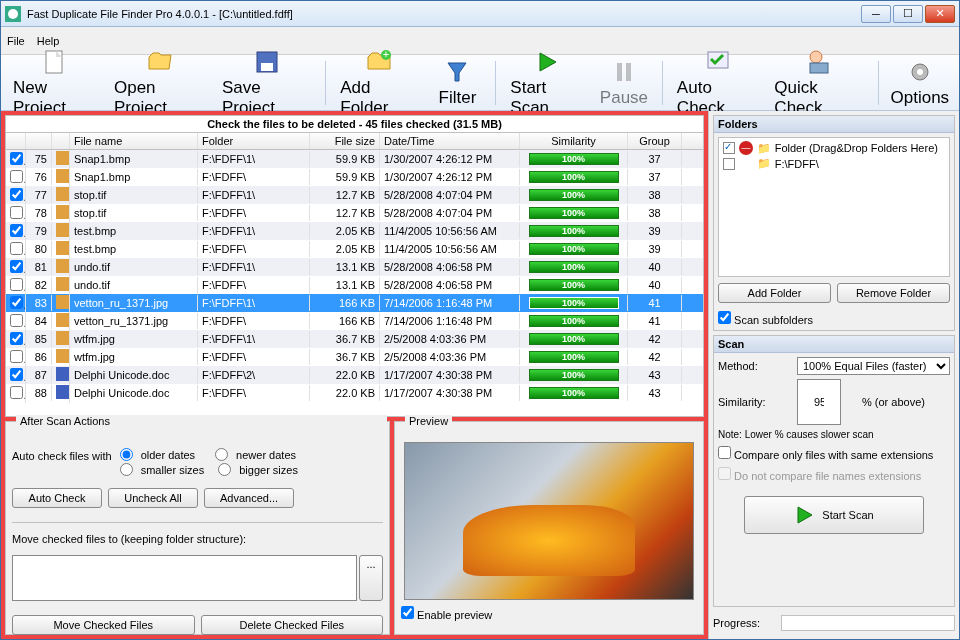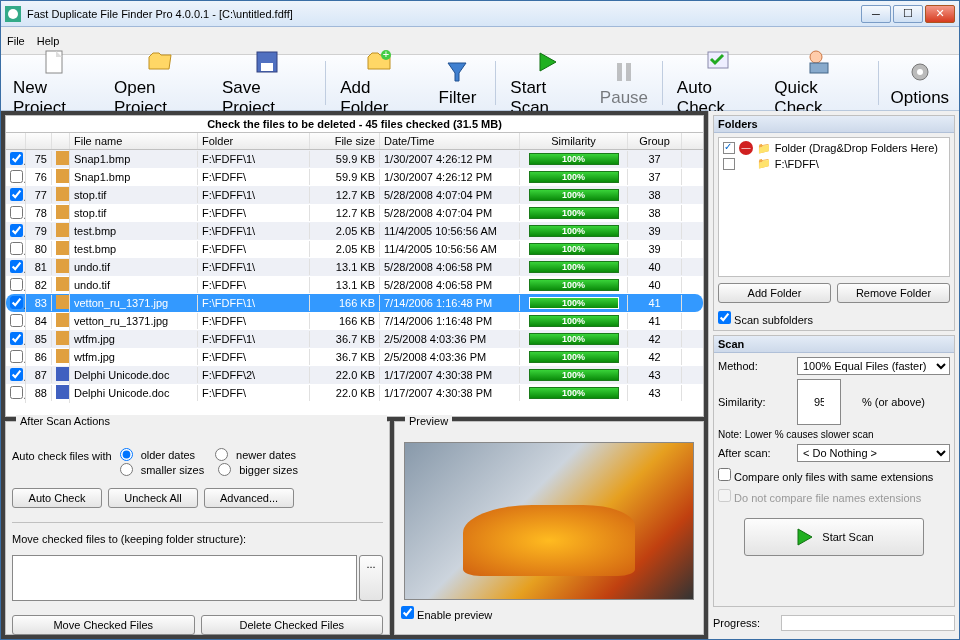--- a/index.html
+++ b/index.html
@@ -12,39 +12,39 @@
 .sysbtn { width: 30px; height: 18px; border: 1px solid #7a9cc6; background: linear-gradient(#f6f9fd,#cfe0f4); border-radius: 2px; display: flex; align-items: center; justify-content: center; cursor: pointer; }
 .sysbtn.close { background: linear-gradient(#f49a8a,#d63b1f); border-color: #a52; color: #fff; }
 .menubar { height: 28px; display: flex; align-items: center; padding: 0 6px; gap: 12px; background: #f0f0f0; border-bottom: 1px solid #d0d0d0; }
 .menubar span { cursor: pointer; }
 .toolbar { height: 56px; background: linear-gradient(#fcfdff,#e8eff9); border-bottom: 1px solid #b8c8dc; display: flex; align-items: center; padding: 2px 6px; gap: 4px; }
 .tbtn { display: flex; flex-direction: column; align-items: center; justify-content: center; padding: 2px 6px; cursor: pointer; min-width: 60px; }
 .tbtn .ticon { width: 28px; height: 28px; display: flex; align-items: center; justify-content: center; }
 .tbtn .tlabel { font-size: 17px; margin-top: 2px; }
 .tsep { width: 1px; height: 44px; background: #c0cde0; margin: 0 4px; }
 .main { flex: 1; display: flex; overflow: hidden; }
-.left { flex: 1; display: flex; flex-direction: column; border-right: 1px solid #c0c0c0; background: #404040; padding: 4px; overflow: hidden; }
+.left { flex: 1; display: flex; flex-direction: column; border-right: 1px solid #c0c0c0; background: #ef4444; padding: 4px; overflow: hidden; }
 .right { width: 250px; display: flex; flex-direction: column; background: #f0f0f0; padding: 4px; }
 .summary { text-align: center; font-weight: bold; padding: 2px; background: #fff; border: 1px solid #c0c0c0; border-bottom: none; }
 .grid-wrap { flex: 1; border: 1px solid #c0c0c0; background: #fff; display: flex; flex-direction: column; overflow: hidden; }
 .grid-header { display: flex; background: linear-gradient(#fdfdfd,#ececec); border-bottom: 1px solid #c0c0c0; }
 .grid-header .col, .row .col { padding: 2px 4px; border-right: 1px solid #e0e0e0; overflow: hidden; white-space: nowrap; text-overflow: ellipsis; }
 .col.chk { width: 20px; text-align: center; }
 .col.num { width: 26px; text-align: right; }
 .col.ico { width: 18px; }
 .col.name { width: 128px; }
 .col.folder { width: 112px; }
 .col.size { width: 70px; text-align: right; }
 .col.date { width: 140px; }
 .col.sim { width: 108px; text-align: center; }
 .col.grp { width: 54px; text-align: center; }
 .grid-body { flex: 1; overflow-y: scroll; }
 .row { display: flex; height: 18px; align-items: center; }
 .row.even { background: #eef0f6; }
-.row.selected { background: #3399ff; color: #fff; border-radius: 8px; }
+.row.selected { background: #3399ff; color: #fff; }
 .row.selected .simbar { border-color: #fff; }
 .simbar { width: 90px; height: 12px; margin: 0 auto; border: 1px solid #1a7a1a; background: linear-gradient(#39d339,#0a8a0a); color: #fff; font-size: 9px; display: flex; align-items: center; justify-content: center; font-weight: bold; }
 .bottom-panels { display: flex; gap: 4px; margin-top: 4px; height: 214px; }
 .panel { border: 1px solid #c0c0c0; background: #f0f0f0; padding: 6px; }
 .panel .panel-title { position: relative; top: -13px; left: 4px; background: #f0f0f0; padding: 0 4px; display: inline-block; }
 .after-scan { flex: 1; display: flex; flex-direction: column; gap: 6px; }
 .preview { width: 310px; text-decoration: underline; }
 .preview-img { width: 290px; height: 158px; background: linear-gradient(135deg,#8899aa 0%,#ccd4dd 40%,#e6a020 60%,#c04010 80%,#333 100%); border: 1px solid #888; margin: 2px auto; position: relative; }
 .preview-img::after { content: ''; position: absolute; left: 20%; top: 40%; width: 60%; height: 45%; background: radial-gradient(ellipse,#ffbb20,#d06010); border-radius: 40% 30% 10% 10%; }
 .radio-row { display: flex; gap: 8px; align-items: center; margin: 2px 0; }
@@ -487,24 +487,20 @@
         <div class="form-row">
             <span style="width:58px">Method:</span>
             <select style="flex:1"><option>100% Equal Files (faster)</option></select>
           </div>
         <div class="form-row">
             <span style="width:58px">Similarity:</span>
             <input type="text" style="width: 44px; text-align: right;" value="95.0">
             <span>% (or above)</span>
           </div>
         <div style="text-align:left;font-size:10px">Note: Lower % causes slower scan</div>
-        <div class="form-row">
-            <span style="width:58px">After scan:</span>
-            <select style="flex:1"><option>&lt; Do Nothing &gt;</option></select>
-          </div>
         <label style="display:block;margin:6px 0"><input type="checkbox" style=""> <span>Compare only files with same extensions</span></label>
         <label style="display:block;margin:6px 0;color:#999"><input type="checkbox" disabled="" style=""> <span>Do not compare file names extensions</span></label>
         <div class="btn big" style="margin:14px auto 0;width:180px">
           <svg width="20" height="20">
               <polygon points="4,2 18,10 4,18" fill="#20b020" stroke="#107010"></polygon>
             </svg>
           <span>Start Scan</span>
         </div>
       </div>
 

